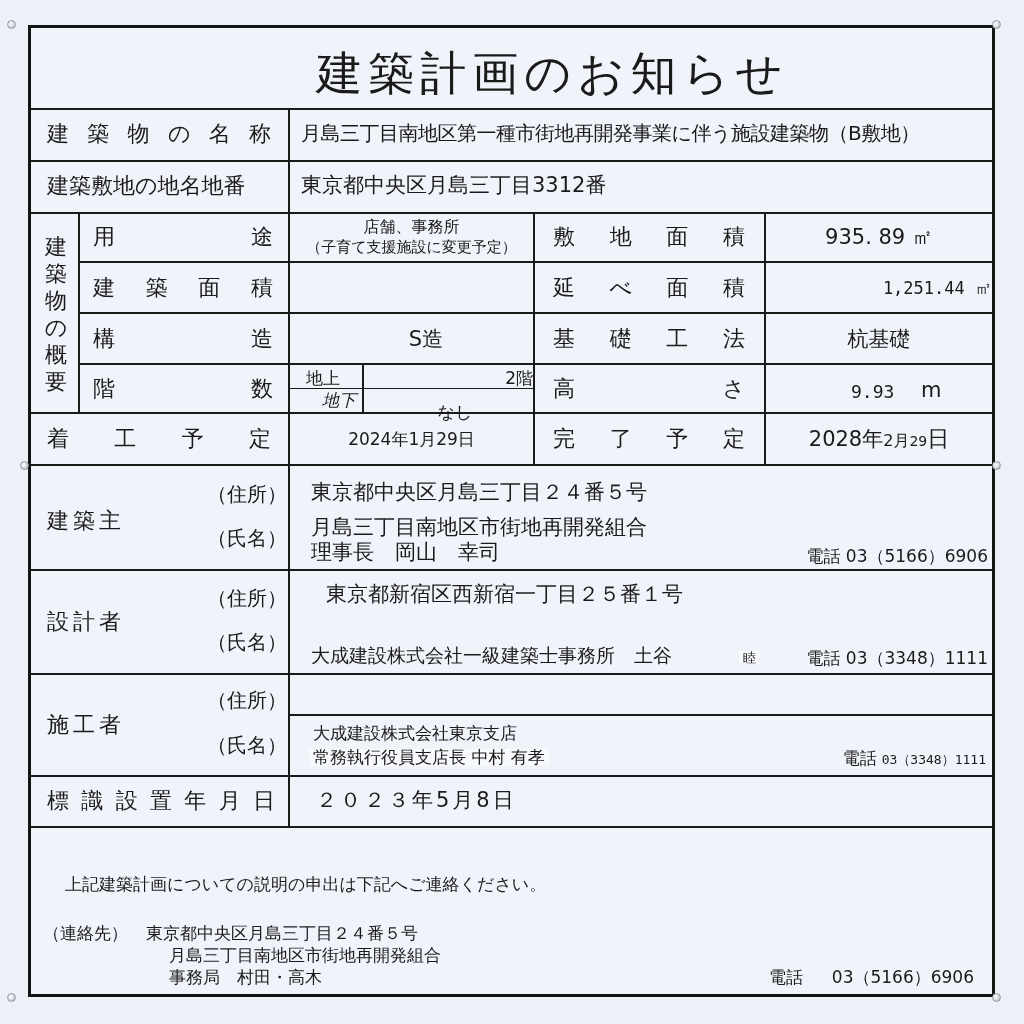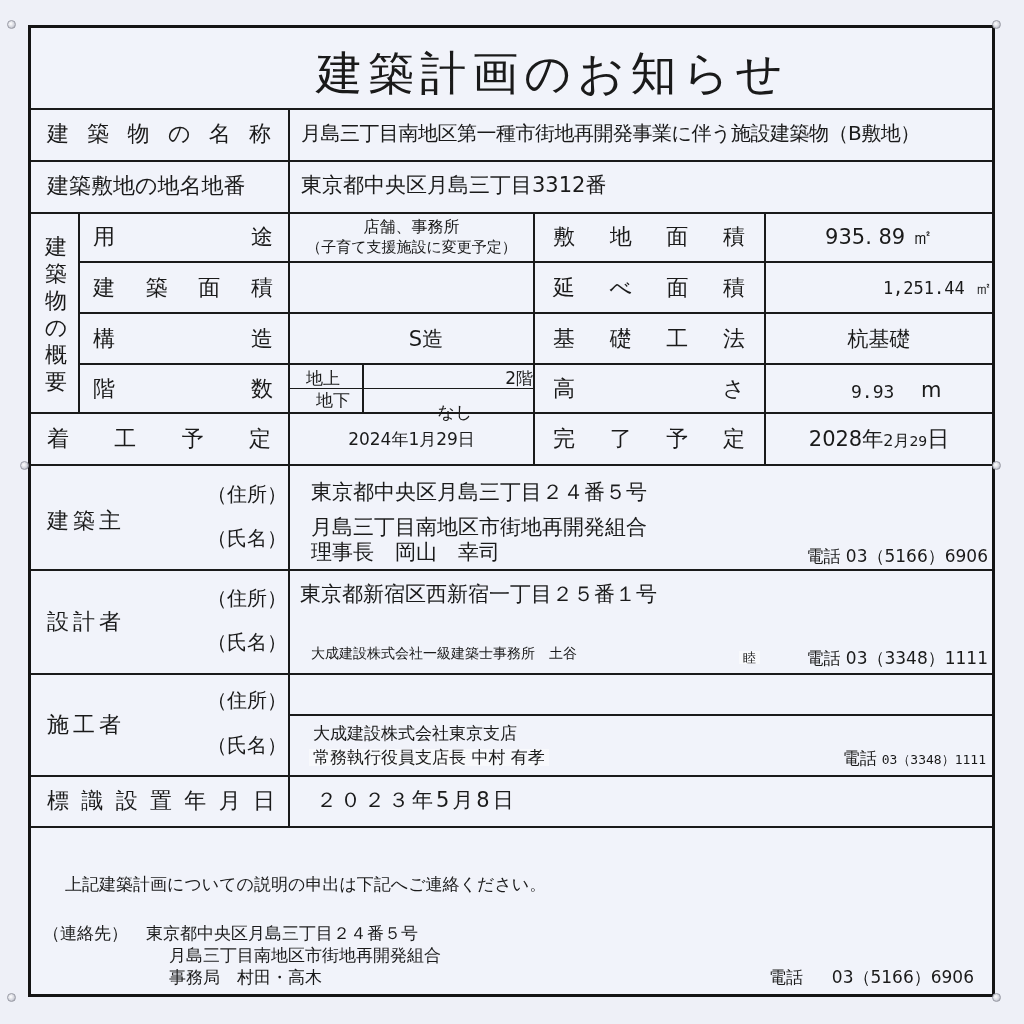--- a/index.html
+++ b/index.html
@@ -101,21 +101,21 @@
     <span>造</span>
   </div>
   <div class="t val" style="left:259px;width:272px;text-align:center;top:301px;">S造</div>
 
   <div class="t lbl spread" style="left:62px;width:180px;top:350px;">
     <span>階</span>
     <span>数</span>
   </div>
   <div class="t sm" style="left:275px;top:342px;font-size:17px;">地上</div>
   <div class="t sm" style="left:333px;width:169px;text-align:right;top:342px;font-size:17px;">2階</div>
-  <div class="t sm" style="left:285px;top:364px;font-size:17px;">地下</div>
+  <div class="t sm" style="left:291px;top:364px;font-size:17px;font-style:italic;">地下</div>
   <div class="t sm" style="left:333px;width:182px;text-align:center;top:376px;font-size:17px;">なし</div>
 
   <div class="t lbl spread" style="left:522px;width:192px;top:198px;">
     <span>敷</span>
     <span>地</span>
     <span>面</span>
     <span>積</span>
   </div>
   <div class="t val" style="left:735px;width:226px;text-align:center;top:199px;">935. 89 ㎡</div>
 
@@ -164,22 +164,22 @@
   <div class="t lbl" style="left:176px;top:456px;font-size:20px;">（住所）</div>
   <div class="t lbl" style="left:176px;top:500px;font-size:20px;">（氏名）</div>
   <div class="t val" style="left:280px;top:454px;">東京都中央区月島三丁目２４番５号</div>
   <div class="t val" style="left:280px;top:489px;">月島三丁目南地区市街地再開発組合</div>
   <div class="t val" style="left:280px;top:514px;">理事長　岡山　幸司</div>
   <div class="t sm" style="right:4px;top:520px;font-size:17px;">電話 03（5166）6906</div>
 
   <div class="t lbl" style="left:16px;top:583px;letter-spacing:4px;">設計者</div>
   <div class="t lbl" style="left:176px;top:560px;font-size:20px;">（住所）</div>
   <div class="t lbl" style="left:176px;top:604px;font-size:20px;">（氏名）</div>
-  <div class="t val" style="left:269px;top:556px;">東京都新宿区西新宿一丁目２５番１号</div>
-  <div class="t val" style="left:280px;top:618px;font-size:14px;">大成建設株式会社一級建築士事務所　土谷</div>
+  <div class="t val" style="left:295px;top:556px;">東京都新宿区西新宿一丁目２５番１号</div>
+  <div class="t val" style="left:280px;top:618px;font-size:19px;">大成建設株式会社一級建築士事務所　土谷</div>
   <div class="t xs patch" style="left:708px;top:623px;">睦</div>
   <div class="t sm" style="right:4px;top:622px;font-size:17px;">電話 03（3348）1111</div>
 
   <div class="t lbl" style="left:16px;top:686px;letter-spacing:4px;">施工者</div>
   <div class="t lbl" style="left:176px;top:662px;font-size:20px;">（住所）</div>
   <div class="t lbl" style="left:176px;top:707px;font-size:20px;">（氏名）</div>
   <div class="t sm" style="left:282px;top:697px;font-size:17px;">大成建設株式会社東京支店</div>
   <div class="t sm patch" style="left:278px;top:721px;font-size:17px;">常務執行役員支店長 中村 有孝</div>
   <div class="t" style="right:6px;top:722px;">
     <span style="font-size:17px;">電話</span>

